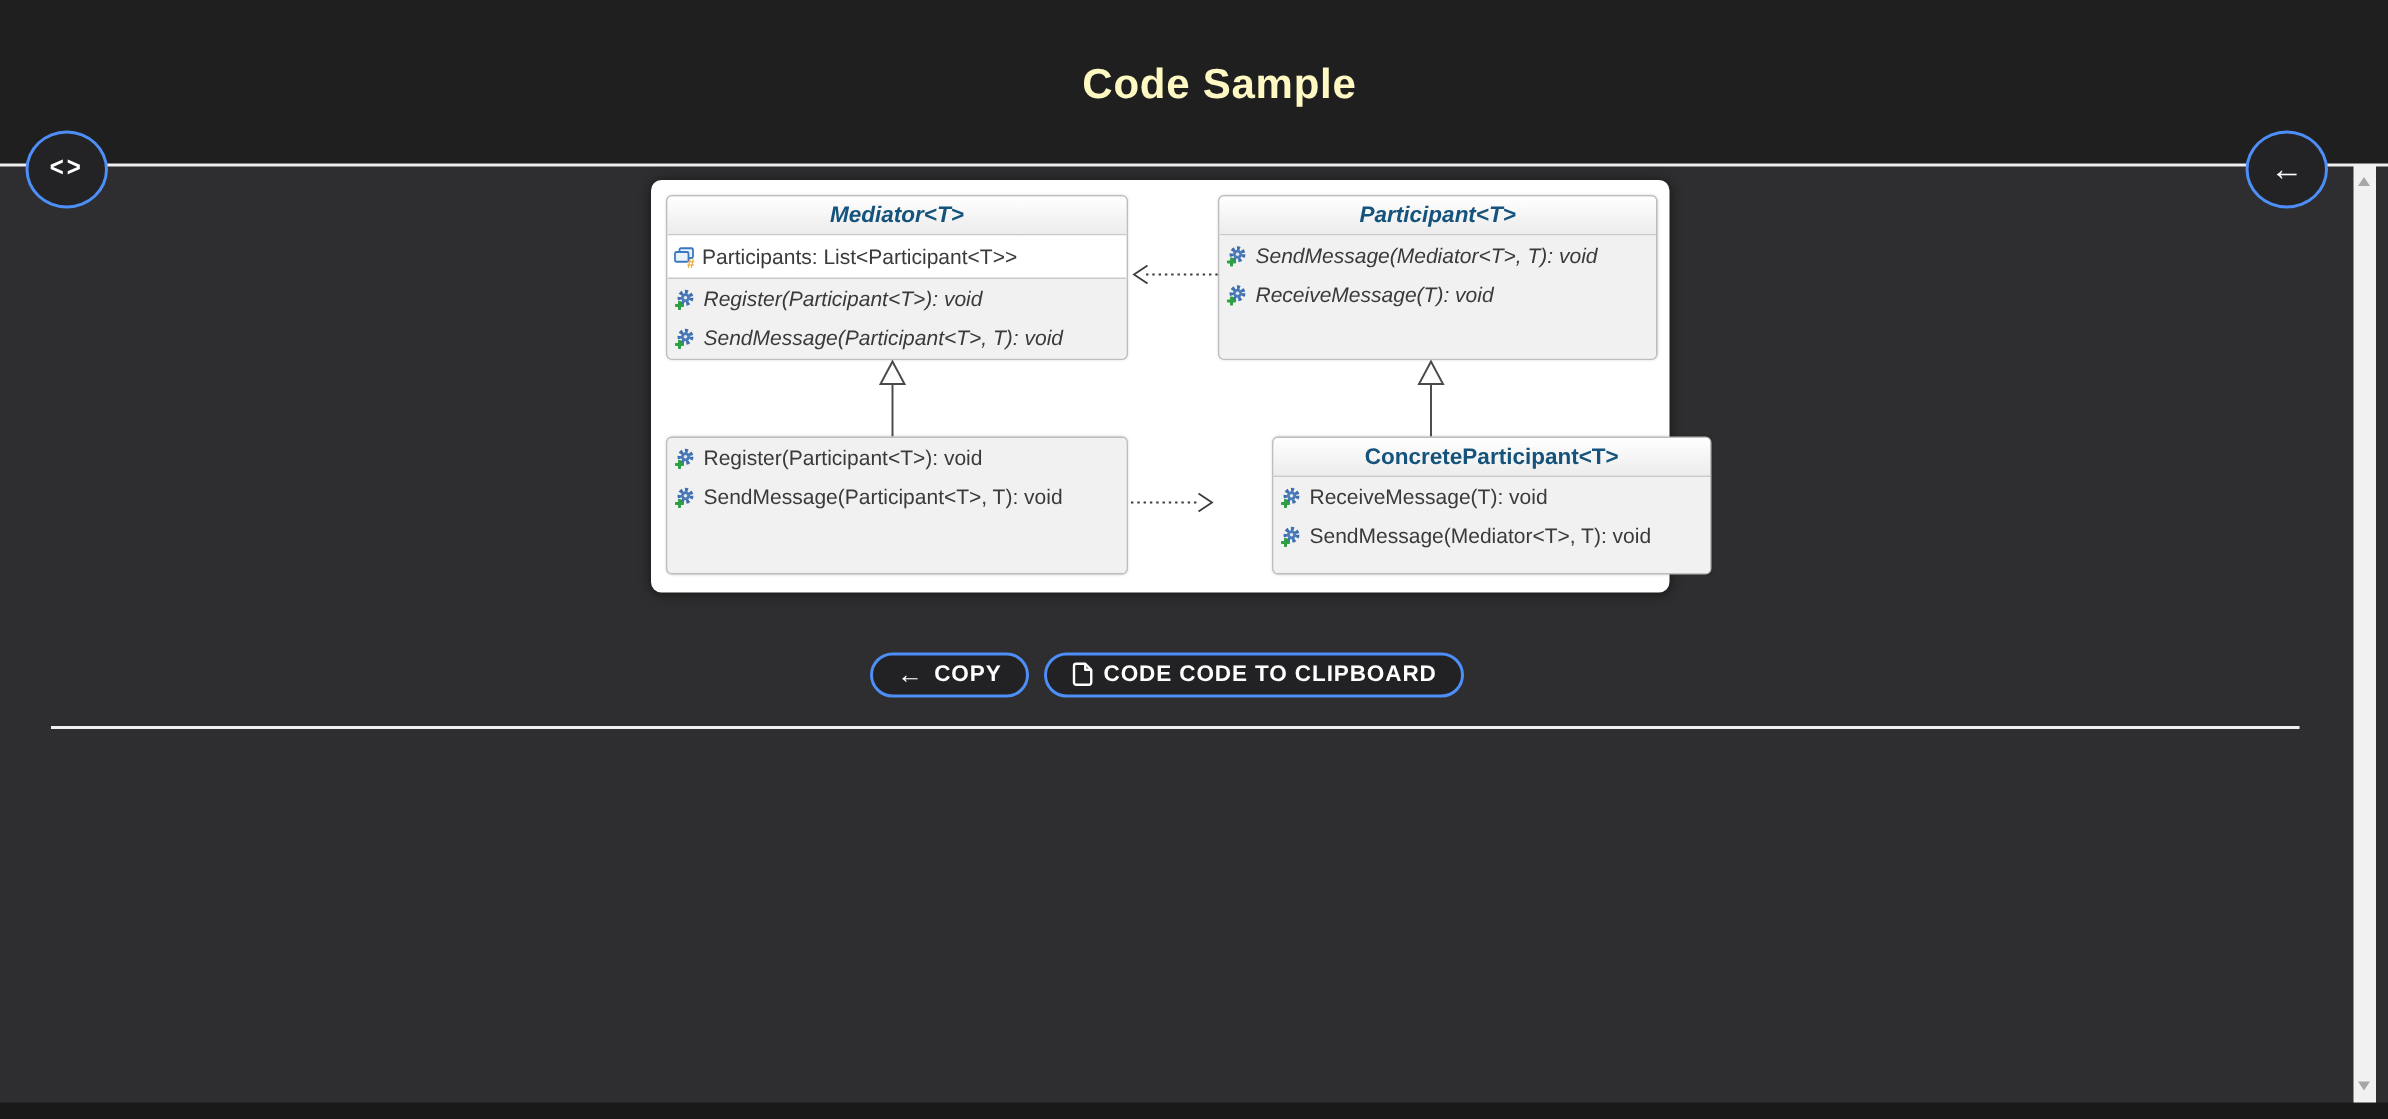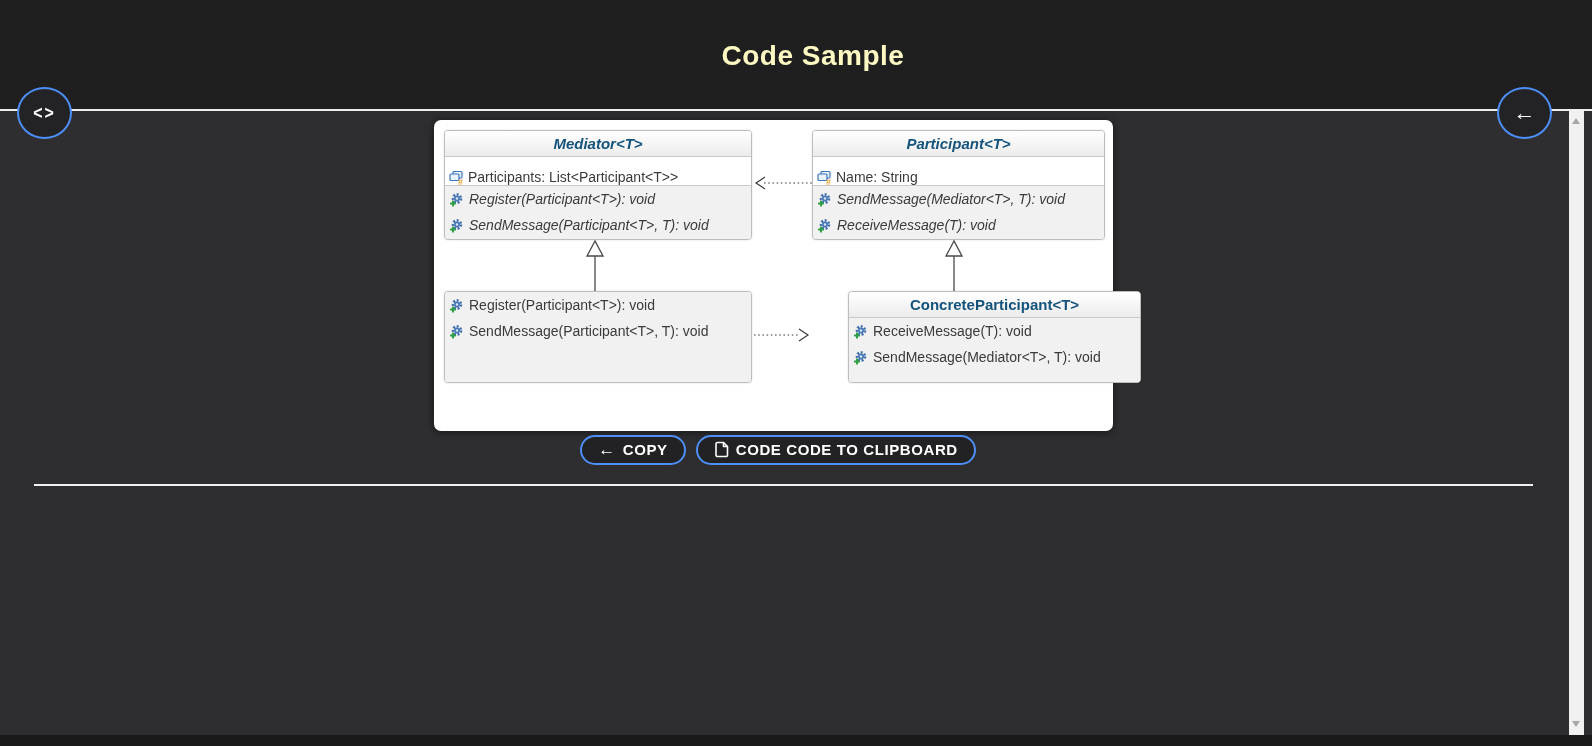--- a/index.html
+++ b/index.html
@@ -40,42 +40,42 @@
   .sb-up, .sb-down { position:absolute; left:3px; width:0; height:0;
     border-left:4.5px solid transparent; border-right:4.5px solid transparent; }
   .sb-up   { top:8px;    border-bottom:6px solid #a6a6a6; }
   .sb-down { bottom:8px; border-top:6px solid #a6a6a6; }
   
   .bottom-strip { position:absolute; left:0; bottom:0; width:1592px; height:11px; background:#191919; }
   
   .divider { position:absolute; left:34px; top:484px; width:1499px; height:2px; background:#efefef; }
   
   .diagram-card {
-    position:absolute; left:434px; top:120px; width:679px; height:311px;
+    position:absolute; left:434px; top:120px; width:679px; height:275px;
     background:#ffffff; border-radius:7px;
     box-shadow:0 1px 8px rgba(0,0,0,0.55);
     z-index:3;
   }
   .clsbox {
     position:absolute; background:#ffffff;
     border:1px solid #bdbdbd; border-radius:4px;
     box-shadow:0 0 2px rgba(0,0,0,0.15);
     overflow:hidden; font-size:14px; color:#3a3a3a;
   }
   .cls-title {
     height:26px; display:flex; align-items:center; justify-content:center;
     background:linear-gradient(#ffffff,#ececec);
     border-bottom:1px solid #c9c9c9;
     color:#15537c; font-weight:bold; font-size:15px;
   }
   .clsbox.abstract .cls-title { font-style:italic; }
   .cls-fields { background:#ffffff; border-bottom:1px solid #c9c9c9; }
   .cls-methods { background:#f1f1f1; flex:1; height:100%; }
   .member { display:flex; align-items:center; height:26px; padding-left:4px; }
-  .member.field { height:28px;align-items:flex-end; }
+  .member.field { height:28px; }
   .member svg { flex:0 0 auto; margin-right:4px; }
   .clsbox.abstract .member.method .mtext { font-style:italic; }
   .mtext { white-space:nowrap; }
   
   .box-mediator             { left:10px;  top:10px;  width:308px; height:110px; }
   .box-participant          { left:378px; top:10px;  width:293px; height:110px; }
   .box-concrete-mediator    { left:10px;  top:171px; width:308px; height:92px; }
   .box-concrete-participant { left:378px; top:171px; width:293px; height:92px;margin-left:36px; }
   .rel-layer { position:absolute; left:0; top:0; width:679px; height:275px; pointer-events:none; }
   
@@ -171,28 +171,20 @@
           <svg width="16" height="15">
               <use href="#ic-method"></use>
             </svg>
           <span class="mtext">SendMessage(Participant&lt;T&gt;, T): void</span>
         </div>
       </div>
     </div>
 
     <div class="clsbox abstract box-participant">
       <div class="cls-title">Participant&lt;T&gt;</div>
-      <div class="cls-fields">
-        <div class="member field">
-          <svg width="15" height="15">
-              <use href="#ic-field"></use>
-            </svg>
-          <span class="mtext">Name: String</span>
-        </div>
-      </div>
       <div class="cls-methods">
         <div class="member method">
           <svg width="16" height="15">
               <use href="#ic-method"></use>
             </svg>
           <span class="mtext">SendMessage(Mediator&lt;T&gt;, T): void</span>
         </div>
         <div class="member method">
           <svg width="16" height="15">
               <use href="#ic-method"></use>

